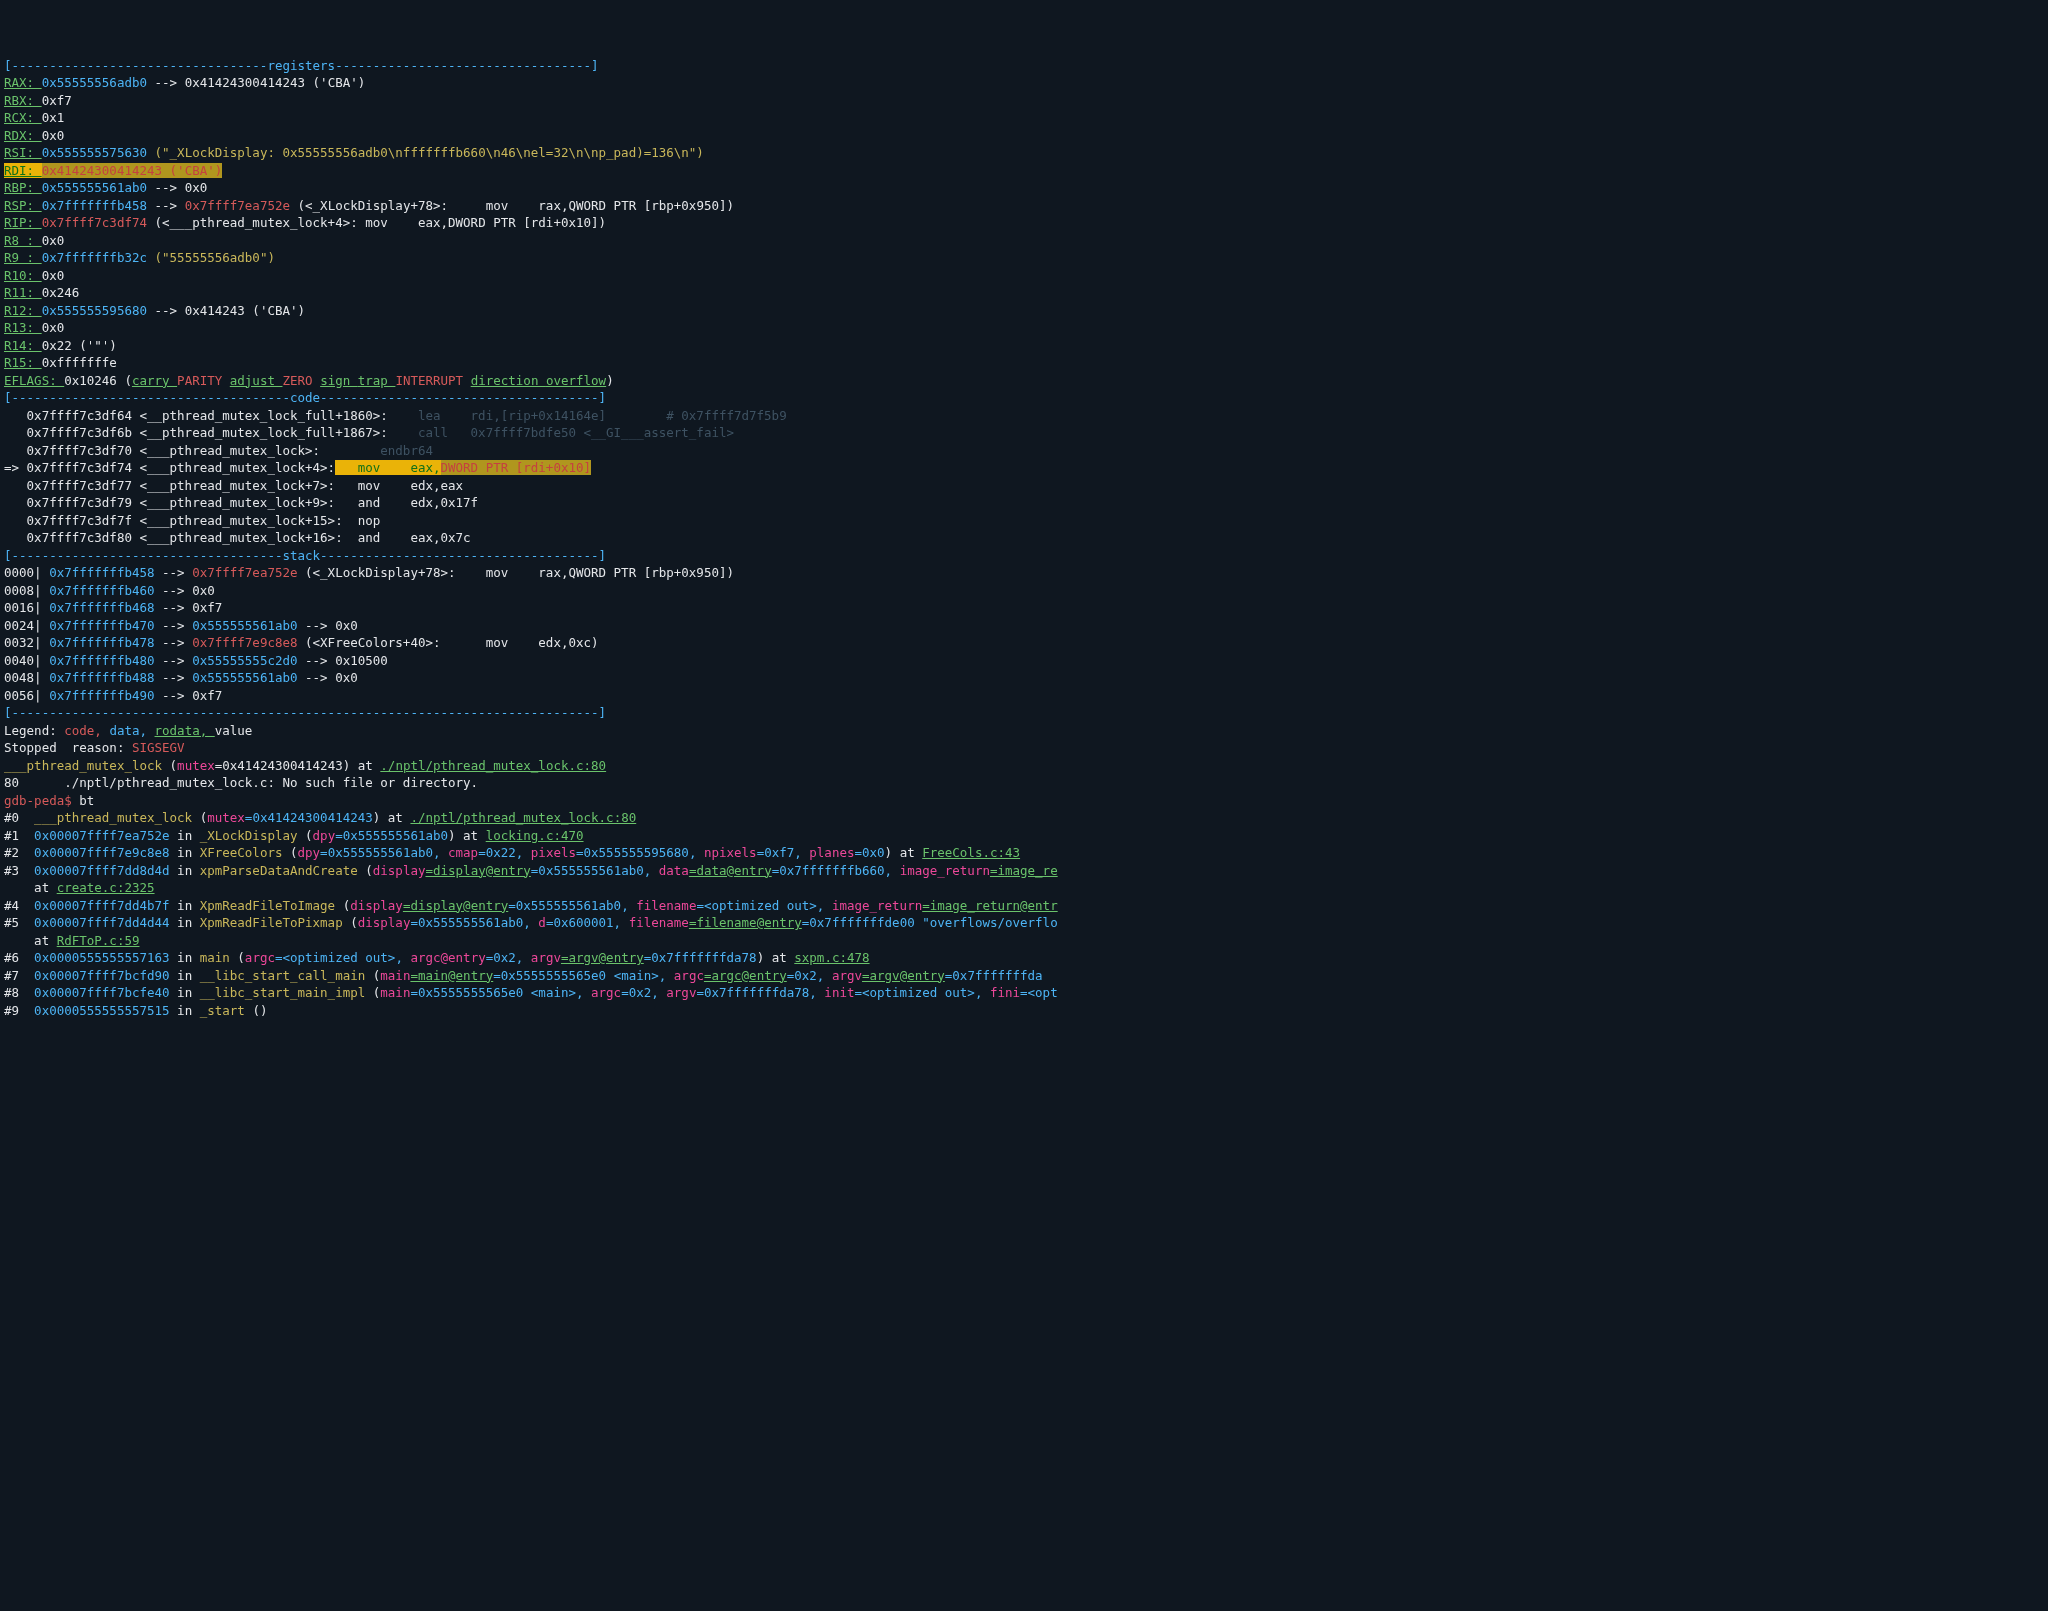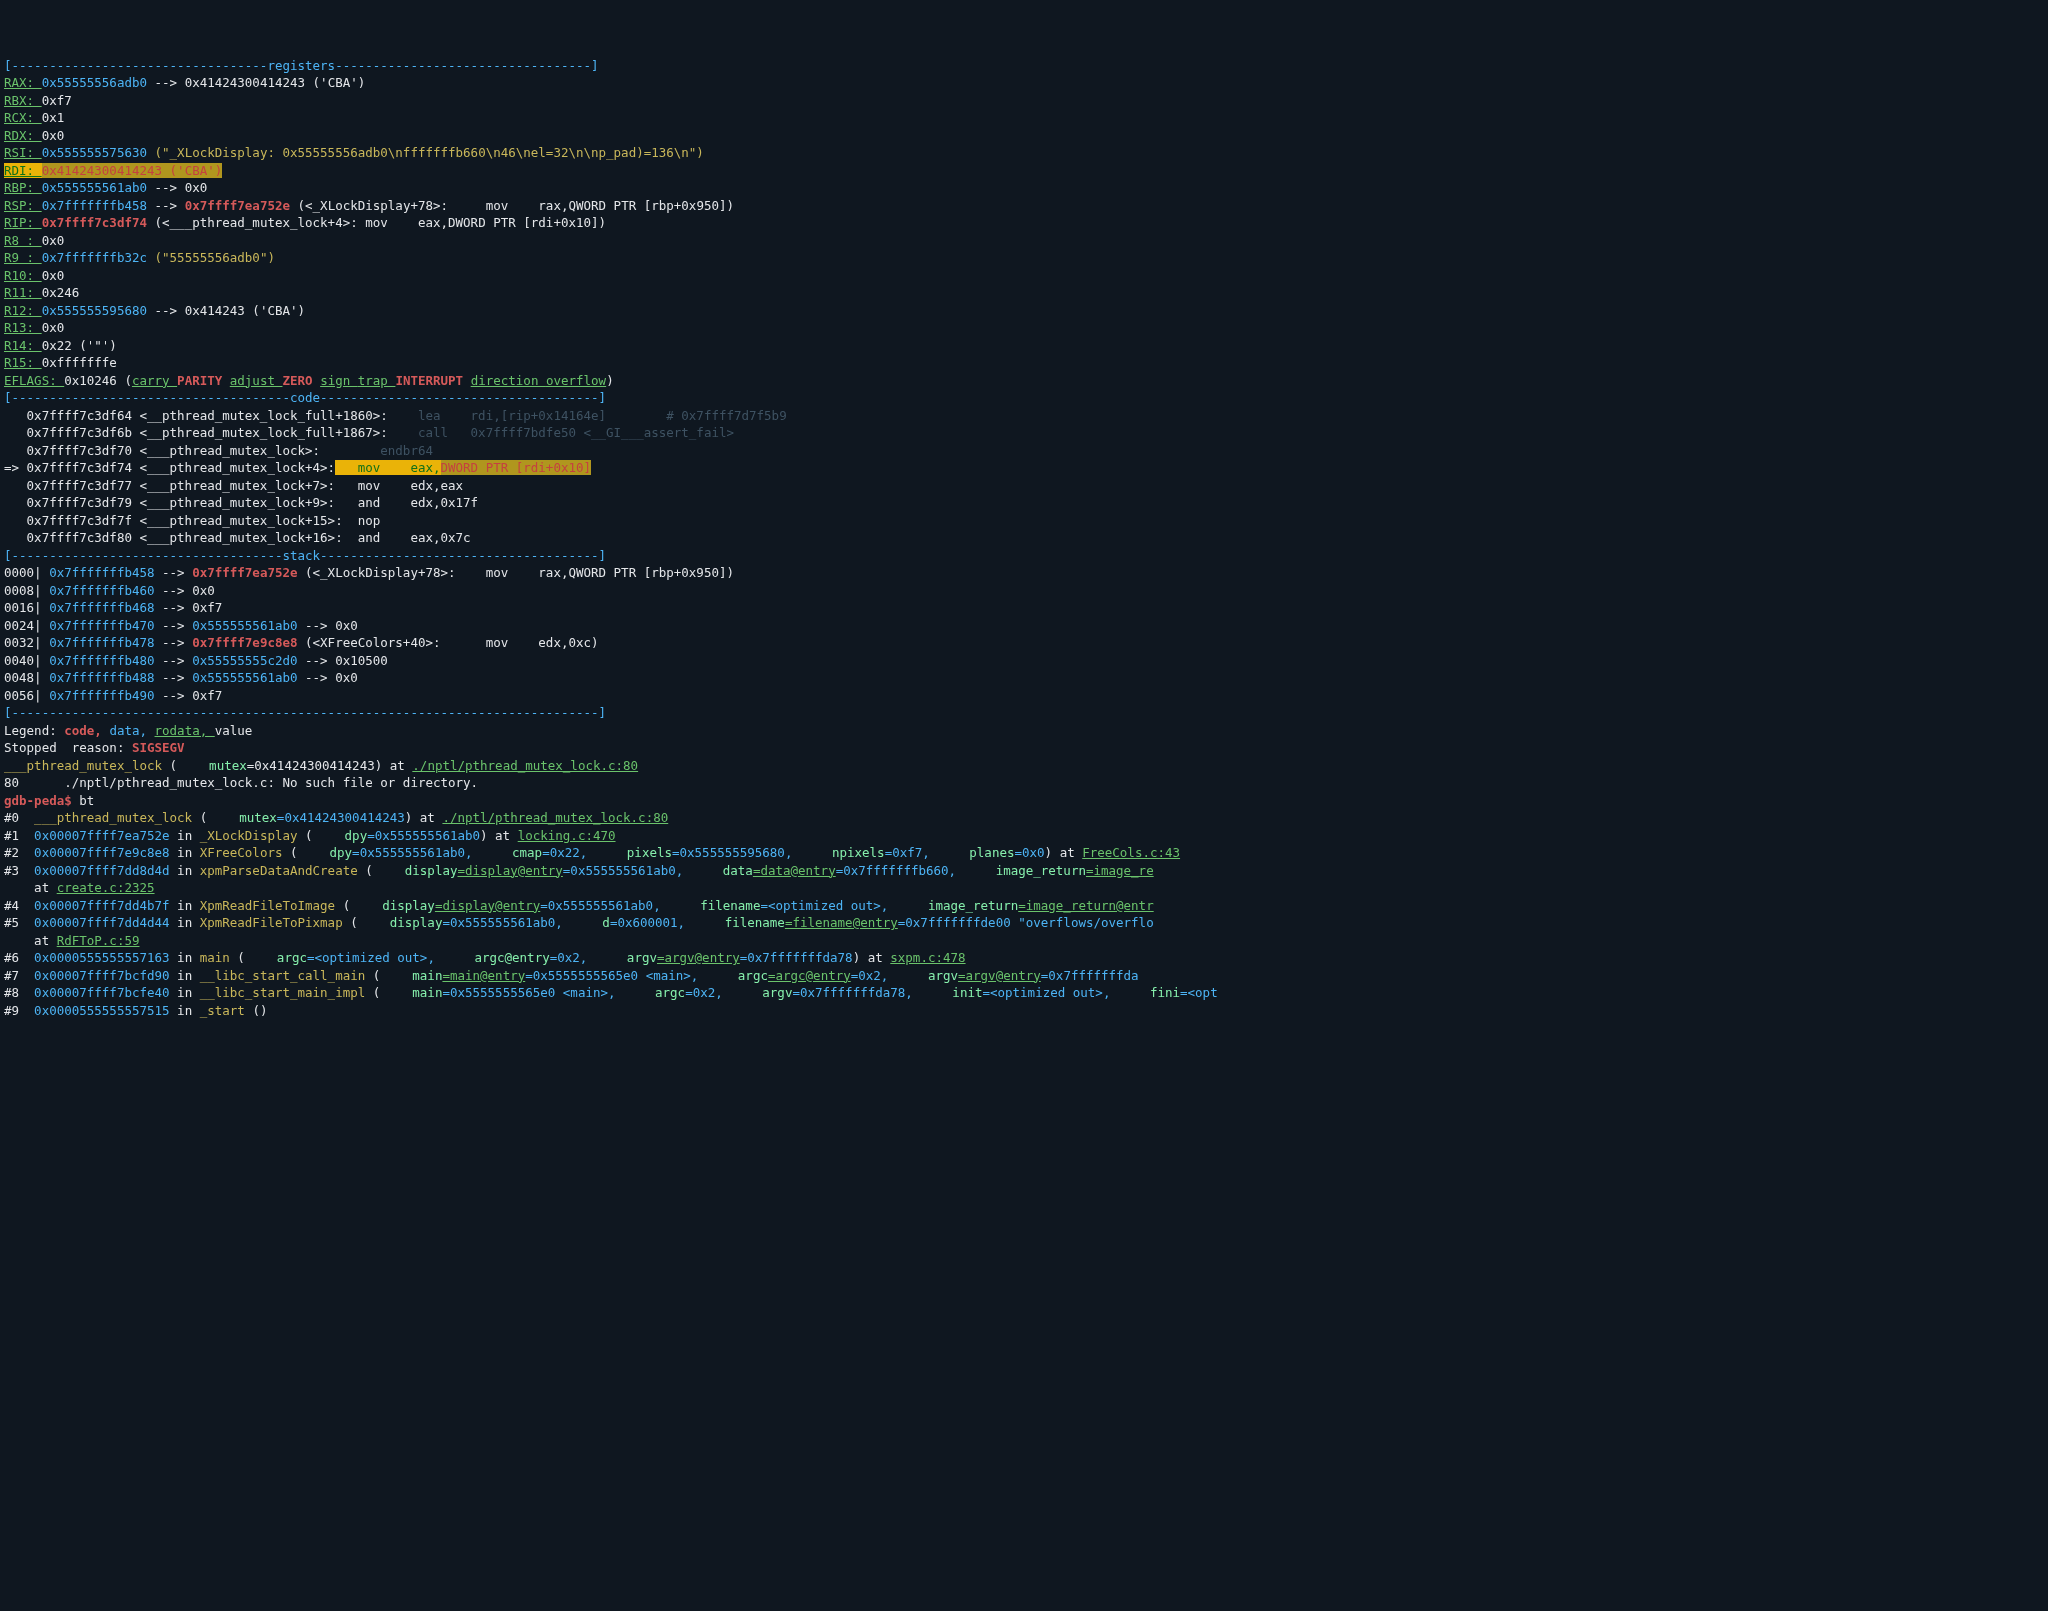--- a/index.html
+++ b/index.html
@@ -8,24 +8,24 @@
     background: #0f1720;
     font-family: 'Menlo', 'Consolas', monospace;
     font-size: 12.5px;
     line-height: 1.4;
     color: #b8c0c9;
     white-space: pre;
     overflow: auto;
   }
   .t-white   { color: #e4e6e9; }
   .t-blue    { color: #4db4f5; }
-  .t-cyan    { color: #86efac; margin-left: 32px; }
+  .t-cyan    { color: #ec4899; }
   .t-green   { color: #6ac36b; text-decoration: underline; }
   .t-yellow  { color: #c9b75a; }
-  .t-red     { color: #d65a5a; font-weight: bold; }
+  .t-red     { color: #d65a5a; }
   .t-dim     { color: #3e5262; text-align: center; }
   .hl-red    { background: #b0961e; color: #c54040; }
   .hl-green  { background: #eab308; color: #117017; }
   .ul        { text-decoration: underline; }
   .line      { display: block; }
 </style>
 </head>
 <body>
 
 

